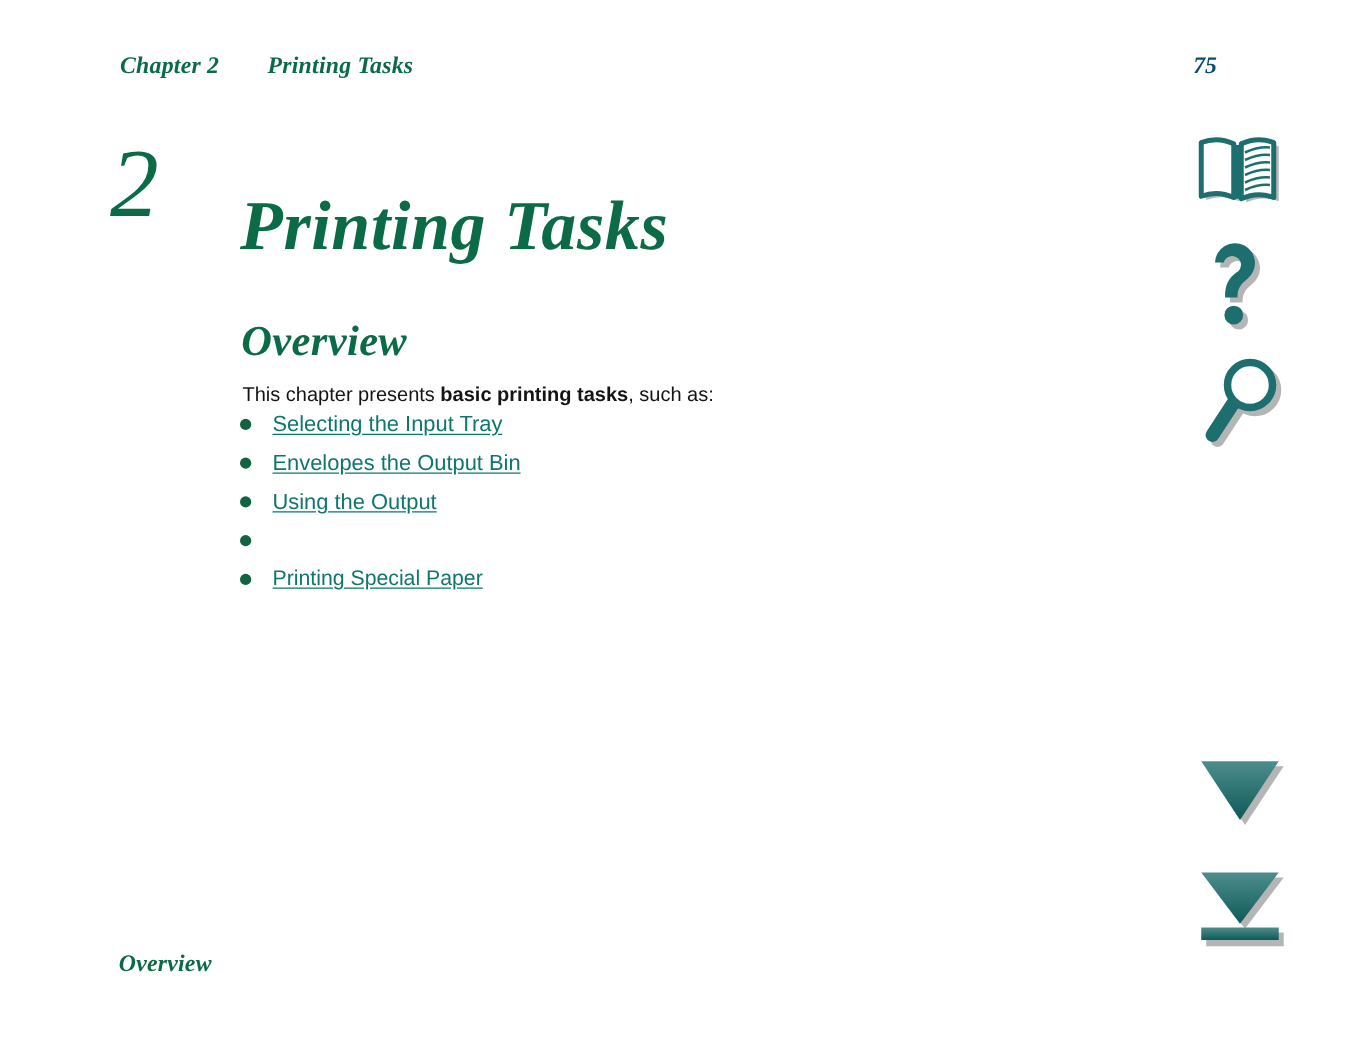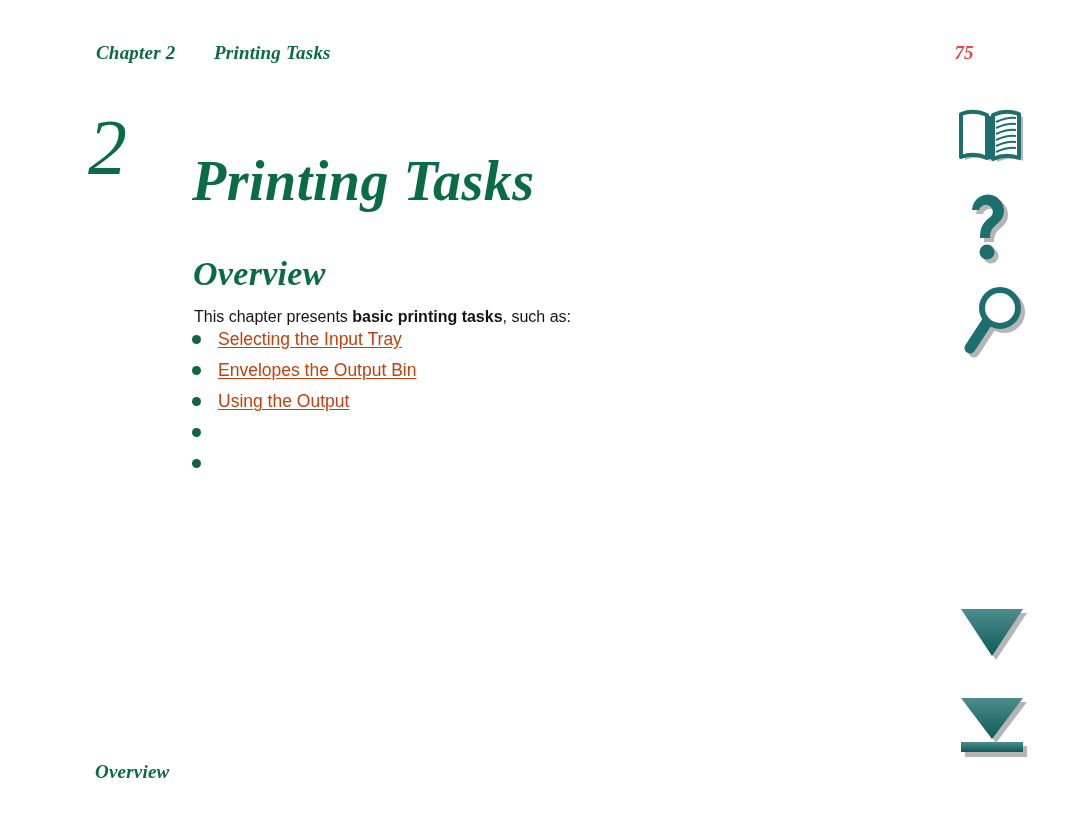--- a/index.html
+++ b/index.html
@@ -59,21 +59,21 @@
   .rh-pagenum {
     position: absolute;
     left: 848px;
     top: 0;
     width: 40px;
     text-align: center;
     font-family: "Liberation Serif", "DejaVu Serif", serif;
     font-weight: bold;
     font-style: italic;
     font-size: 19px;
-    color: #ef4444;
+    color: #0c4a6e;
   }
 
   
   .chapter-number {
     position: absolute;
     left: 88px;
     top: 108px;
     font-family: "Liberation Serif", "DejaVu Serif", serif;
     font-style: italic;
     font-weight: normal;
@@ -145,21 +145,21 @@
     border-radius: 50%;
     background: #116441;
   }
   .bullet-link {
     position: absolute;
     left: 26px;
     top: 0;
     font-family: "Liberation Sans", sans-serif;
     font-size: 17.5px;
     line-height: 24px;
-    color: #c2410c;
+    color: #0f766e;
     text-decoration: underline;
     text-underline-offset: 2px;
     white-space: nowrap;
     cursor: pointer;
   }
   .bullet-item.small .bullet-link {
     font-size: 17px;
   }
 
   
@@ -231,20 +231,21 @@
       <a class="bullet-link" href="#">Using the Output</a>
     </div>
 
     <div class="bullet-item small">
       <span class="bullet-dot"></span>
     </div>
 
 
     <div class="bullet-item small">
       <span class="bullet-dot"></span>
+      <a class="bullet-link" href="#">Printing Special Paper</a>
     </div>
 
   </div>
 
   <div class="footer-section">Overview</div>
 
   <div class="nav-rail">
 
     <a class="nav-icon icon-book" href="#">
       <svg viewBox="0 0 74 62" width="74" height="62" aria-hidden="true">

